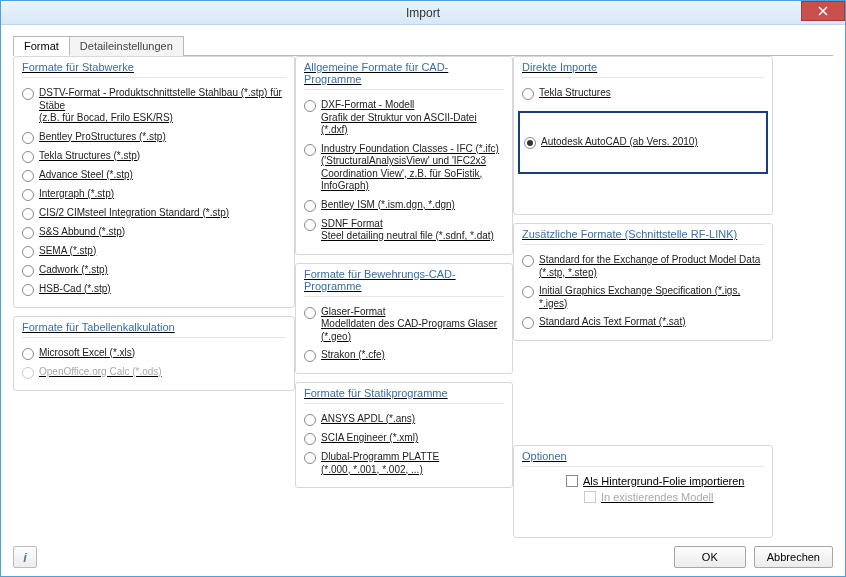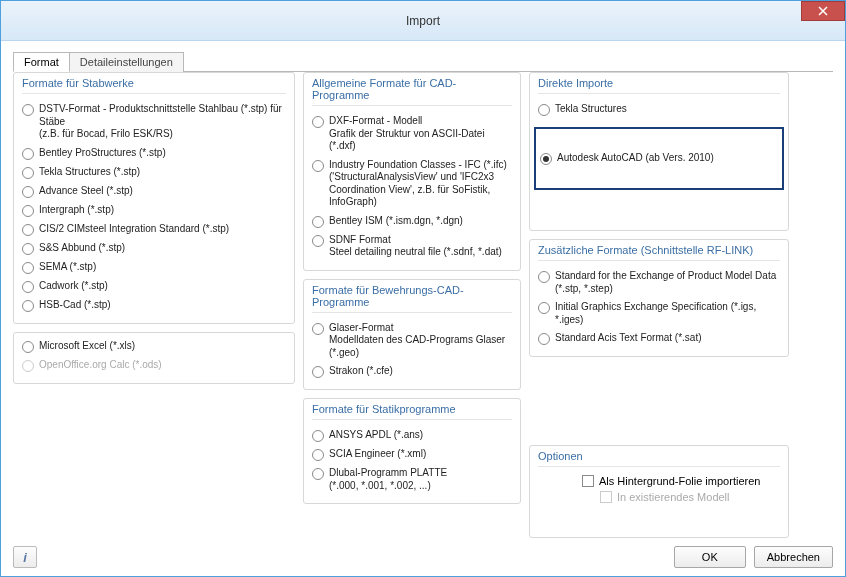--- a/index.html
+++ b/index.html
@@ -13,21 +13,21 @@
   }
   .window {
     width: 846px;
     height: 577px;
     border: 1px solid #4da0db;
     background: #fff;
     display: flex;
     flex-direction: column;
   }
   .titlebar {
-    height: 40px;
+    height: 24px;
     background: linear-gradient(#eaf3fb, #d7e8f7);
     border-bottom: 1px solid #b8d6ef;
     display: flex;
     align-items: center;
     position: relative;
   }
   .titlebar-title {
     flex: 1;
     text-align: center;
     font-size: 12px;
@@ -74,22 +74,22 @@
     background: #fff;
     border-bottom: 1px solid #fff;
     z-index: 2;
   }
   .tab.inactive {
     background: #f4f4f4;
     color: #444;
   }
   .columns {
     display: flex;
-    gap: 8px;
     flex: 1;
+    text-decoration: underline;
   }
   .col {
     display: flex;
     flex-direction: column;
     gap: 8px;
   }
   .col1 { width: 282px; }
   .col2 { width: 218px; }
   .col3 { width: 260px; }
   .group {
@@ -265,20 +265,21 @@
           <div class="radio-item">
               <span class="radio-circle"></span>
               <span class="radio-label">Cadwork (*.stp)</span>
             </div>
           <div class="radio-item">
               <span class="radio-circle"></span>
               <span class="radio-label">HSB-Cad (*.stp)</span>
             </div>
         </div>
         <div class="group g-spread">
+          <div class="group-title">Formate für Tabellenkalkulation</div>
           <div class="radio-item">
               <span class="radio-circle"></span>
               <span class="radio-label">Microsoft Excel (*.xls)</span>
             </div>
           <div class="radio-item disabled">
               <span class="radio-circle"></span>
               <span class="radio-label">OpenOffice.org Calc (*.ods)</span>
             </div>
         </div>
       </div>

